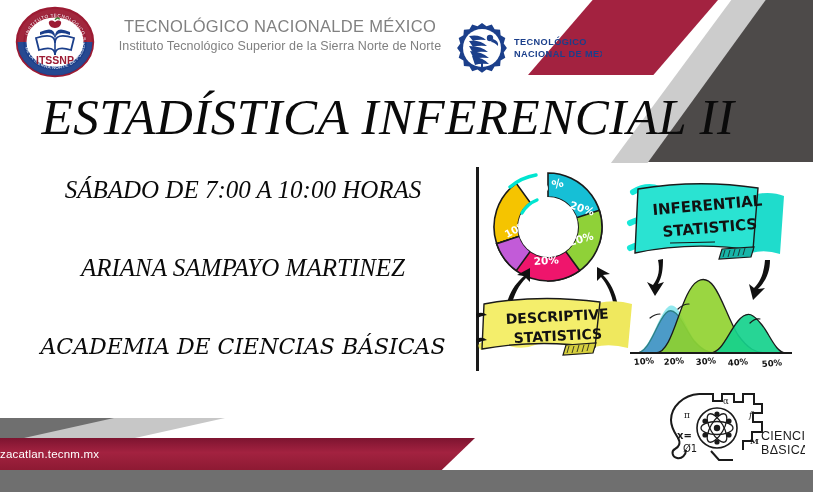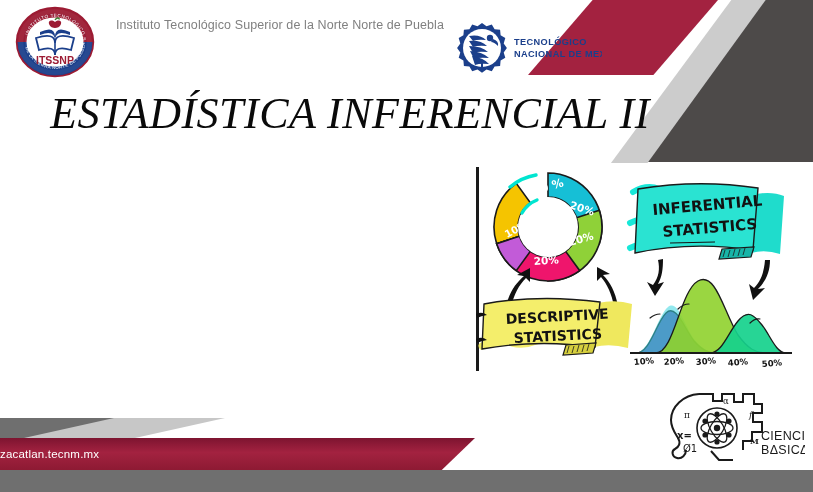--- a/index.html
+++ b/index.html
@@ -79,22 +79,23 @@
   #tecnm-logo{
     position:absolute;left:452px;top:20px;width:150px;height:60px;
   }
 
   
   #course-title{
     position:absolute;left:0;top:88px;width:700px;
     text-align:center;
     font-family:"Liberation Serif", serif;
     font-style:italic;font-weight:400;
-    font-size:44px;color:#0a0a0a;
+    font-size:51px;color:#0a0a0a;
     letter-spacing:.5px;
+    padding-left:38px;
   }
 
   
   #info-column{
     position:absolute;left:18px;top:176px;width:450px;
   }
   .info-line{
     font-family:"Liberation Serif", serif;
     font-style:italic;color:#0a0a0a;
     text-align:center;
@@ -150,21 +151,22 @@
         <path d="M41,16 c4,-3 7,-1 6,2 c-1,3 -4,4 -6,4 c-2,0 -5,-1 -6,-4 c-1,-3 2,-5 6,-2 z" fill="#9c1b33"></path>
         <path d="M41,14 c1.5,-2.5 4,-2.5 4.5,-0.5" fill="none" stroke="#3a7d2c" stroke-width="1.4"></path>
         <path d="M26,26 q15,-7 15,5 q0,-12 15,-5 l0,3 q-15,-6 -15,6 q0,-12 -15,-6 z" fill="#1b3f8b"></path>
         <path d="M22,32 q19,-6 19,5 q0,-11 19,-5 l-3,12 q-16,-5 -16,5 q0,-10 -16,-5 z" fill="#ffffff" stroke="#1b3f8b" stroke-width="1.8"></path>
         <line x1="41" y1="37" x2="41" y2="49" stroke="#1b3f8b" stroke-width="1.6"></line>
         <text x="41" y="58" text-anchor="middle" font-family="'Liberation Sans',sans-serif" font-size="10.5" font-weight="bold" fill="#9c1b33">ITSSNP</text>
       </svg>
     </div>
 
     <div id="tecnm-header-text">
-      <div id="tecnm-line2">Instituto Tecnológico Superior de la Norte Norte de Puebla</div>
+      <div id="tecnm-line1">TECNOLÓGICO NACIONALDE MÉXICO</div>
+      <div id="tecnm-line2">Instituto Tecnológico Superior de la Sierra Norte de Norte</div>
     </div>
 
     <div id="tecnm-logo">
       <svg width="150" height="60" viewBox="0 0 150 60" xmlns="http://www.w3.org/2000/svg">
         <g fill="#1b3f8b">
           <path d="M30,3 l4.5,3.2 5.3,-1.6 2.8,4.7 5.5,0.5 0.5,5.5 4.7,2.8 -1.6,5.3 3.2,4.5 -3.2,4.5 1.6,5.3 -4.7,2.8 -0.5,5.5 -5.5,0.5 -2.8,4.7 -5.3,-1.6 -4.5,3.2 -4.5,-3.2 -5.3,1.6 -2.8,-4.7 -5.5,-0.5 -0.5,-5.5 -4.7,-2.8 1.6,-5.3 -3.2,-4.5 3.2,-4.5 -1.6,-5.3 4.7,-2.8 0.5,-5.5 5.5,-0.5 2.8,-4.7 5.3,1.6 z"></path>
         </g>
         <circle cx="30" cy="28" r="19" fill="#ffffff"></circle>
         <g fill="#1b3f8b">
           <path d="M17,16 q11,-2 17,4 q-8,-1 -13,1 z"></path>
@@ -178,20 +180,25 @@
           <path d="M24,47 l12,0 0,1.8 -12,0 z"></path>
         </g>
         <text x="62" y="25" font-family="'Liberation Sans',sans-serif" font-size="9.2" font-weight="bold" fill="#1b3f8b" letter-spacing="0.4">TECNOLÓGICO</text>
         <text x="62" y="37" font-family="'Liberation Sans',sans-serif" font-size="9.2" font-weight="bold" fill="#1b3f8b" letter-spacing="0.4">NACIONAL DE MEXICO</text>
       </svg>
     </div>
   </div>
 
   <div id="course-title">ESTADÍSTICA INFERENCIAL II</div>
 
+  <div id="info-column">
+    <div class="info-line" id="info-schedule">SÁBADO DE 7:00 A 10:00 HORAS</div>
+    <div class="info-line" id="info-teacher">ARIANA SAMPAYO MARTINEZ</div>
+    <div class="info-line" id="info-academy">ACADEMIA DE CIENCIAS BÁSICAS</div>
+  </div>
 
   <div id="stats-illustration">
     <div class="frame-line"></div>
     <svg id="stats-svg" width="330" height="212" viewBox="0 0 330 212" xmlns="http://www.w3.org/2000/svg">
 
       <g transform="translate(78,64)">
 
         <path d="M 0,-54 A 54,54 0 0 1 51.35,-16.69 L 28.53,-9.27 A 30,30 0 0 0 0,-30 Z" fill="#f5c400" stroke="#1a1a1a" stroke-width="1.6" transform="rotate(-108)"></path>
 
         <path d="M 0,-54 A 54,54 0 0 1 51.35,16.69 L 28.53,9.27 A 30,30 0 0 0 0,-30 Z" fill="#16bfd6" stroke="#1a1a1a" stroke-width="1.6" transform="rotate(0)"></path>

